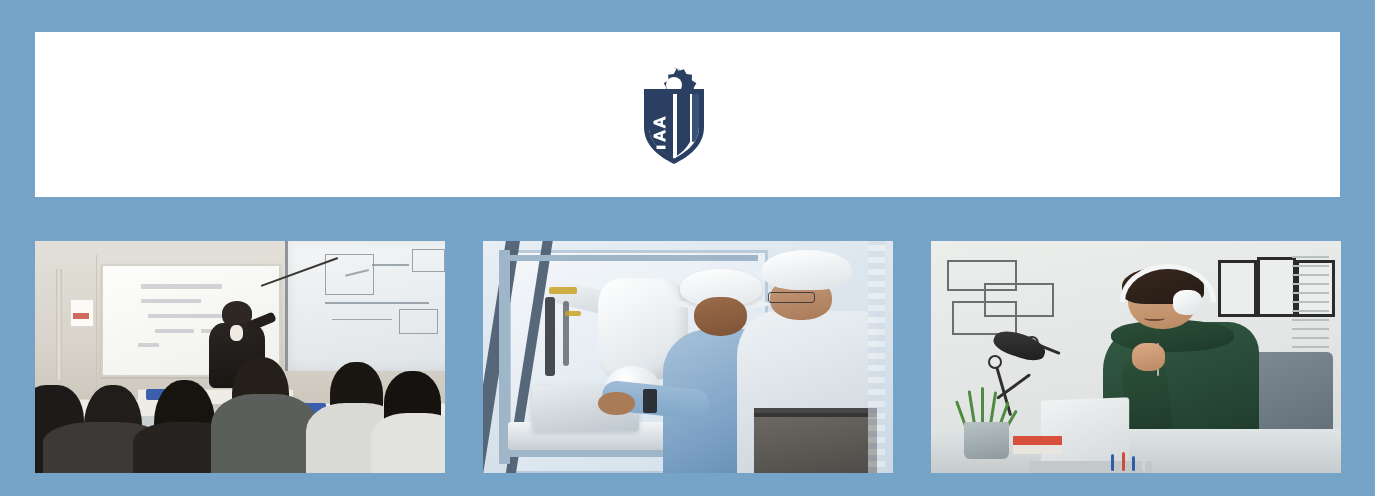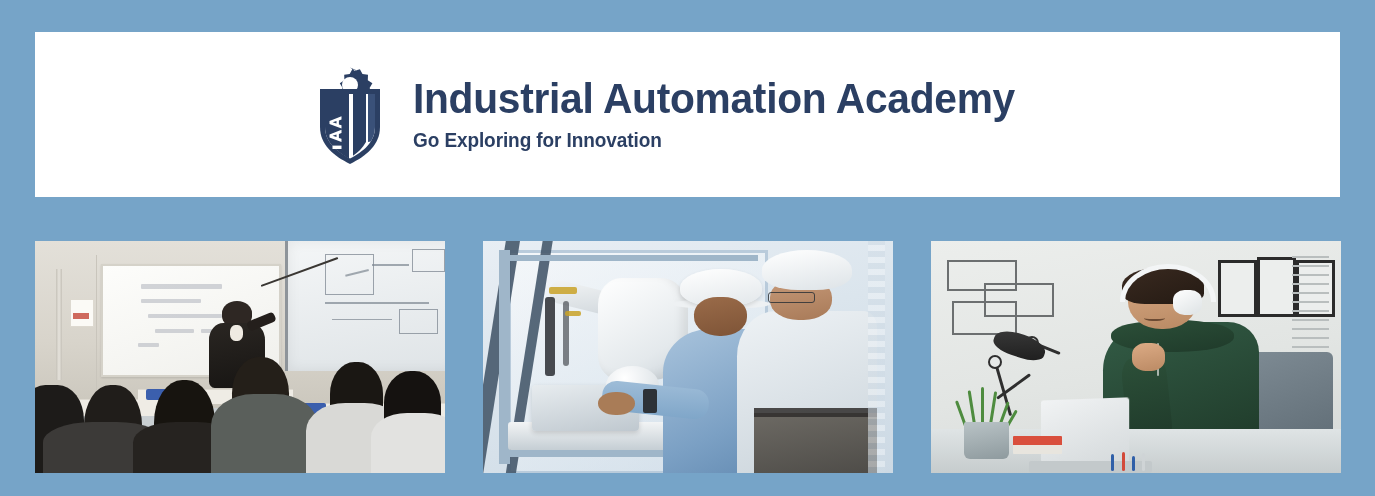--- a/index.html
+++ b/index.html
@@ -289,24 +289,20 @@
         <path d="M40 29 h13 v48 c-3.5 6 -8 10.5 -13 13.8 z" fill="#2b3f63"></path>
         <path d="M55 29 h7 v33 c0 5.5 -1.6 10.3 -4.2 14.4 L55 77 z" fill="#3a5179"></path>
 
         <g fill="#ffffff" transform="translate(24,62) rotate(-90)">
           <rect x="-22" y="-4.5" width="3.4" height="9"></rect>
           <path d="M-15 4.5 l4.6 -12 h3 l4.6 12 h-3.3 l-.85 -2.6 h-4 l-.85 2.6 z m5 -5 h2.5 l-1.25 -3.9 z"></path>
           <path d="M-1.5 4.5 l4.6 -12 h3 l4.6 12 h-3.3 l-.85 -2.6 h-4 l-.85 2.6 z m5 -5 h2.5 l-1.25 -3.9 z"></path>
         </g>
       </svg>
 
-      <div class="brand-text">
-        <div class="brand-title">Industrial Automation Academy</div>
-        <div class="brand-tagline">Go Exploring for Innovation</div>
-      </div>
 
     </div>
   </div>
 
   <div class="photo-row">
 
     <div class="photo">
       <div class="photo-canvas">
         <div class="p1-wall"></div>
         <div class="p1-door"></div>

